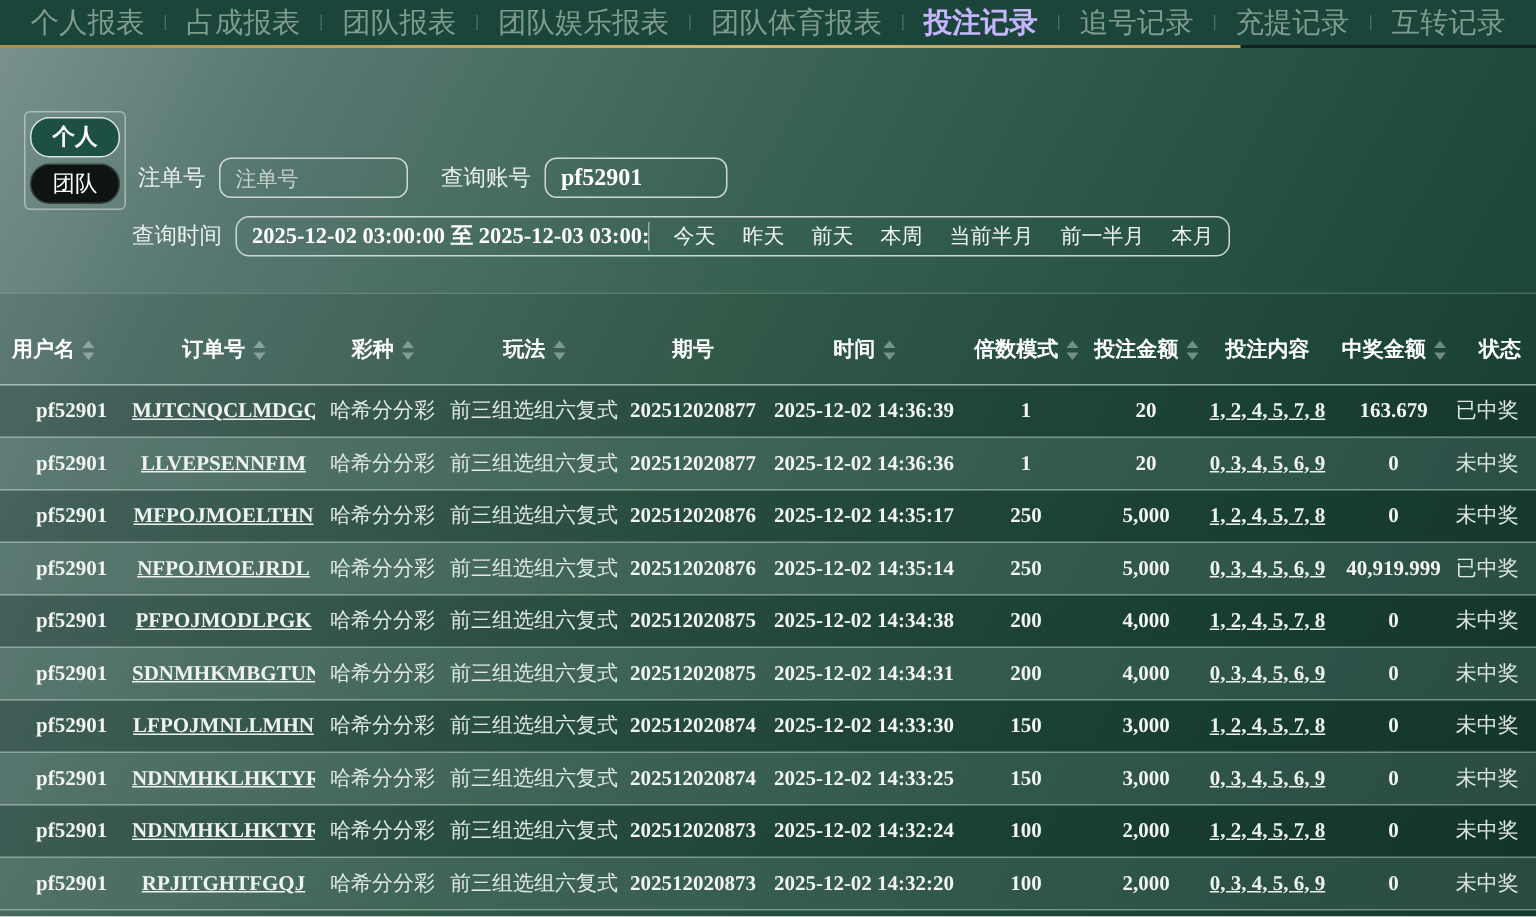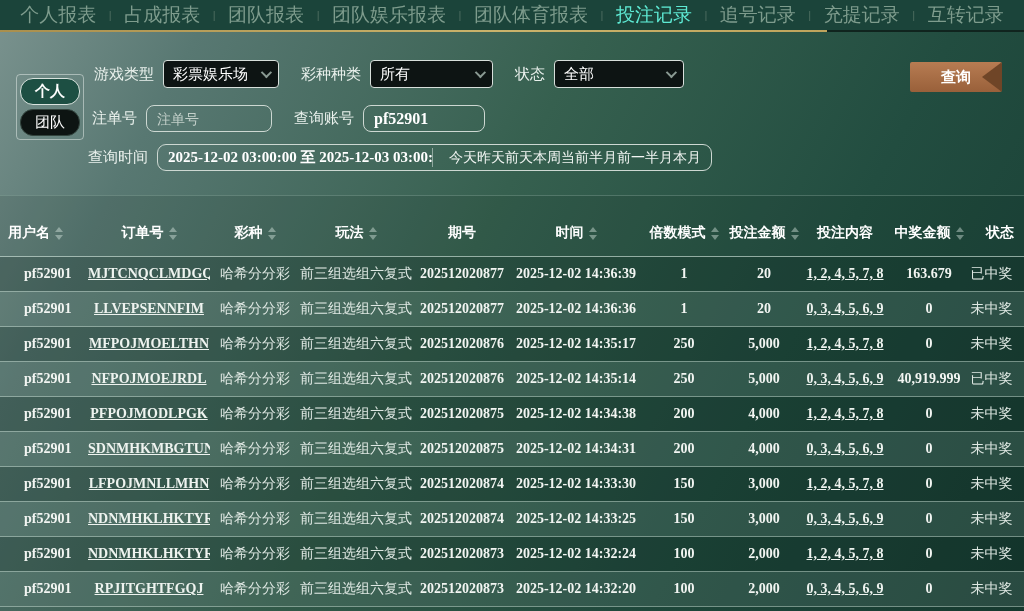--- a/index.html
+++ b/index.html
@@ -11,21 +11,21 @@
   .screen{
     position:relative; width:1024px; height:611px; overflow:hidden;
     background:linear-gradient(118deg,#7b938f 0%,#587872 16%,#36604f 45%,#224d40 72%,#183d33 100%);
   }
   
   .nav{
     position:relative; height:30px; background:#1b443a;
     display:flex; align-items:center; justify-content:space-around; padding:0 14px;
   }
   .nav-tab{ font-size:19px; color:#7e9c8d; cursor:pointer; white-space:nowrap; }
-  .nav-tab.active{ color:#5eead4; font-weight:normal; }
+  .nav-tab.active{ color:#c4b5fd; font-weight:bold; }
   .nav-sep{ color:#4e6e61; font-size:11px; }
   .nav-underline-dark{ position:absolute; left:0; top:30px; width:1024px; height:2px; background:#10241e; }
   .nav-underline-gold{ position:absolute; left:0; top:30px; width:827px; height:2px; background:linear-gradient(90deg,#a98f4d,#cbb36b 60%,#bfa45c); z-index:2; }
   
   .filters{ position:absolute; left:0; top:32px; width:1024px; height:163px; }
   .scope-toggle{
     position:absolute; left:16px; top:42px; width:68px; padding:3px;
     border:1px solid rgba(222,232,227,.55); border-radius:4px;
     display:flex; flex-direction:column; gap:4px;
   }
@@ -64,21 +64,21 @@
   .label-gap{ margin-left:22px; }
   .time-box{
     height:27px; border:1px solid #cdd8d2; border-radius:9px;
     display:flex; align-items:center; padding:0 10px; overflow:hidden;
   }
   .time-value{
     width:265px; overflow:hidden; white-space:nowrap;
     font-family:"Liberation Serif", serif; font-weight:bold; font-size:15px; color:#fff;
     border-right:1px solid rgba(230,238,234,.5); padding-right:2px;
   }
-  .quick-links{ display:flex; align-items:flex-start; padding-left:16px; }
+  .quick-links{ display:flex; align-items:flex-start; gap:18px; padding-left:16px; }
   .quick-link{ font-size:14px; color:#f2f6f3; cursor:pointer; white-space:nowrap; text-decoration:none; }
   
   .table-wrap{ position:absolute; left:0; top:195px; width:1024px; height:416px;
     border-top:1px solid rgba(150,180,170,.35); background:rgba(10,28,22,.10); }
   table{ width:1024px; border-collapse:collapse; table-layout:fixed; }
   col.c1{width:88px} col.c2{width:122px} col.c3{width:90px} col.c4{width:112px}
   col.c5{width:100px} col.c6{width:128px} col.c7{width:88px} col.c8{width:72px}
   col.c9{width:90px} col.c10{width:78px} col.c11{width:56px}
   thead th{
     height:60px; vertical-align:middle; font-size:14px; font-weight:bold; color:#ffffff;
@@ -129,42 +129,21 @@
   <div class="nav-underline-dark"></div>
   <div class="nav-underline-gold"></div>
 
   <div class="filters">
 
     <div class="scope-toggle">
       <div class="scope-btn personal">个人</div>
       <div class="scope-btn team">团队</div>
     </div>
 
-    <div class="f-row f-row1">
-      <span class="f-label">游戏类型</span>
-      <div class="select sel-game">
-        <span>彩票娱乐场</span>
-        <span class="chev"></span>
-      </div>
-      <span class="f-label">彩种种类</span>
-      <div class="select sel-kind">
-        <span>所有</span>
-        <span class="chev"></span>
-      </div>
-      <span class="f-label">状态</span>
-      <div class="select sel-status">
-        <span>全部</span>
-        <span class="chev"></span>
-      </div>
-    </div>
-
-    <button class="search-btn">
-      <span>查询</span>
-      <span class="fold"></span>
-    </button>
+
 
     <div class="f-row f-row2">
       <span class="f-label">注单号</span>
       <input class="text-input inp-order" type="text" placeholder="注单号" style="">
       <span class="f-label label-gap">查询账号</span>
       <input class="text-input inp-account" type="text" value="pf52901" style="">
     </div>
 
     <div class="f-row f-row3">
       <span class="f-label">查询时间</span>

